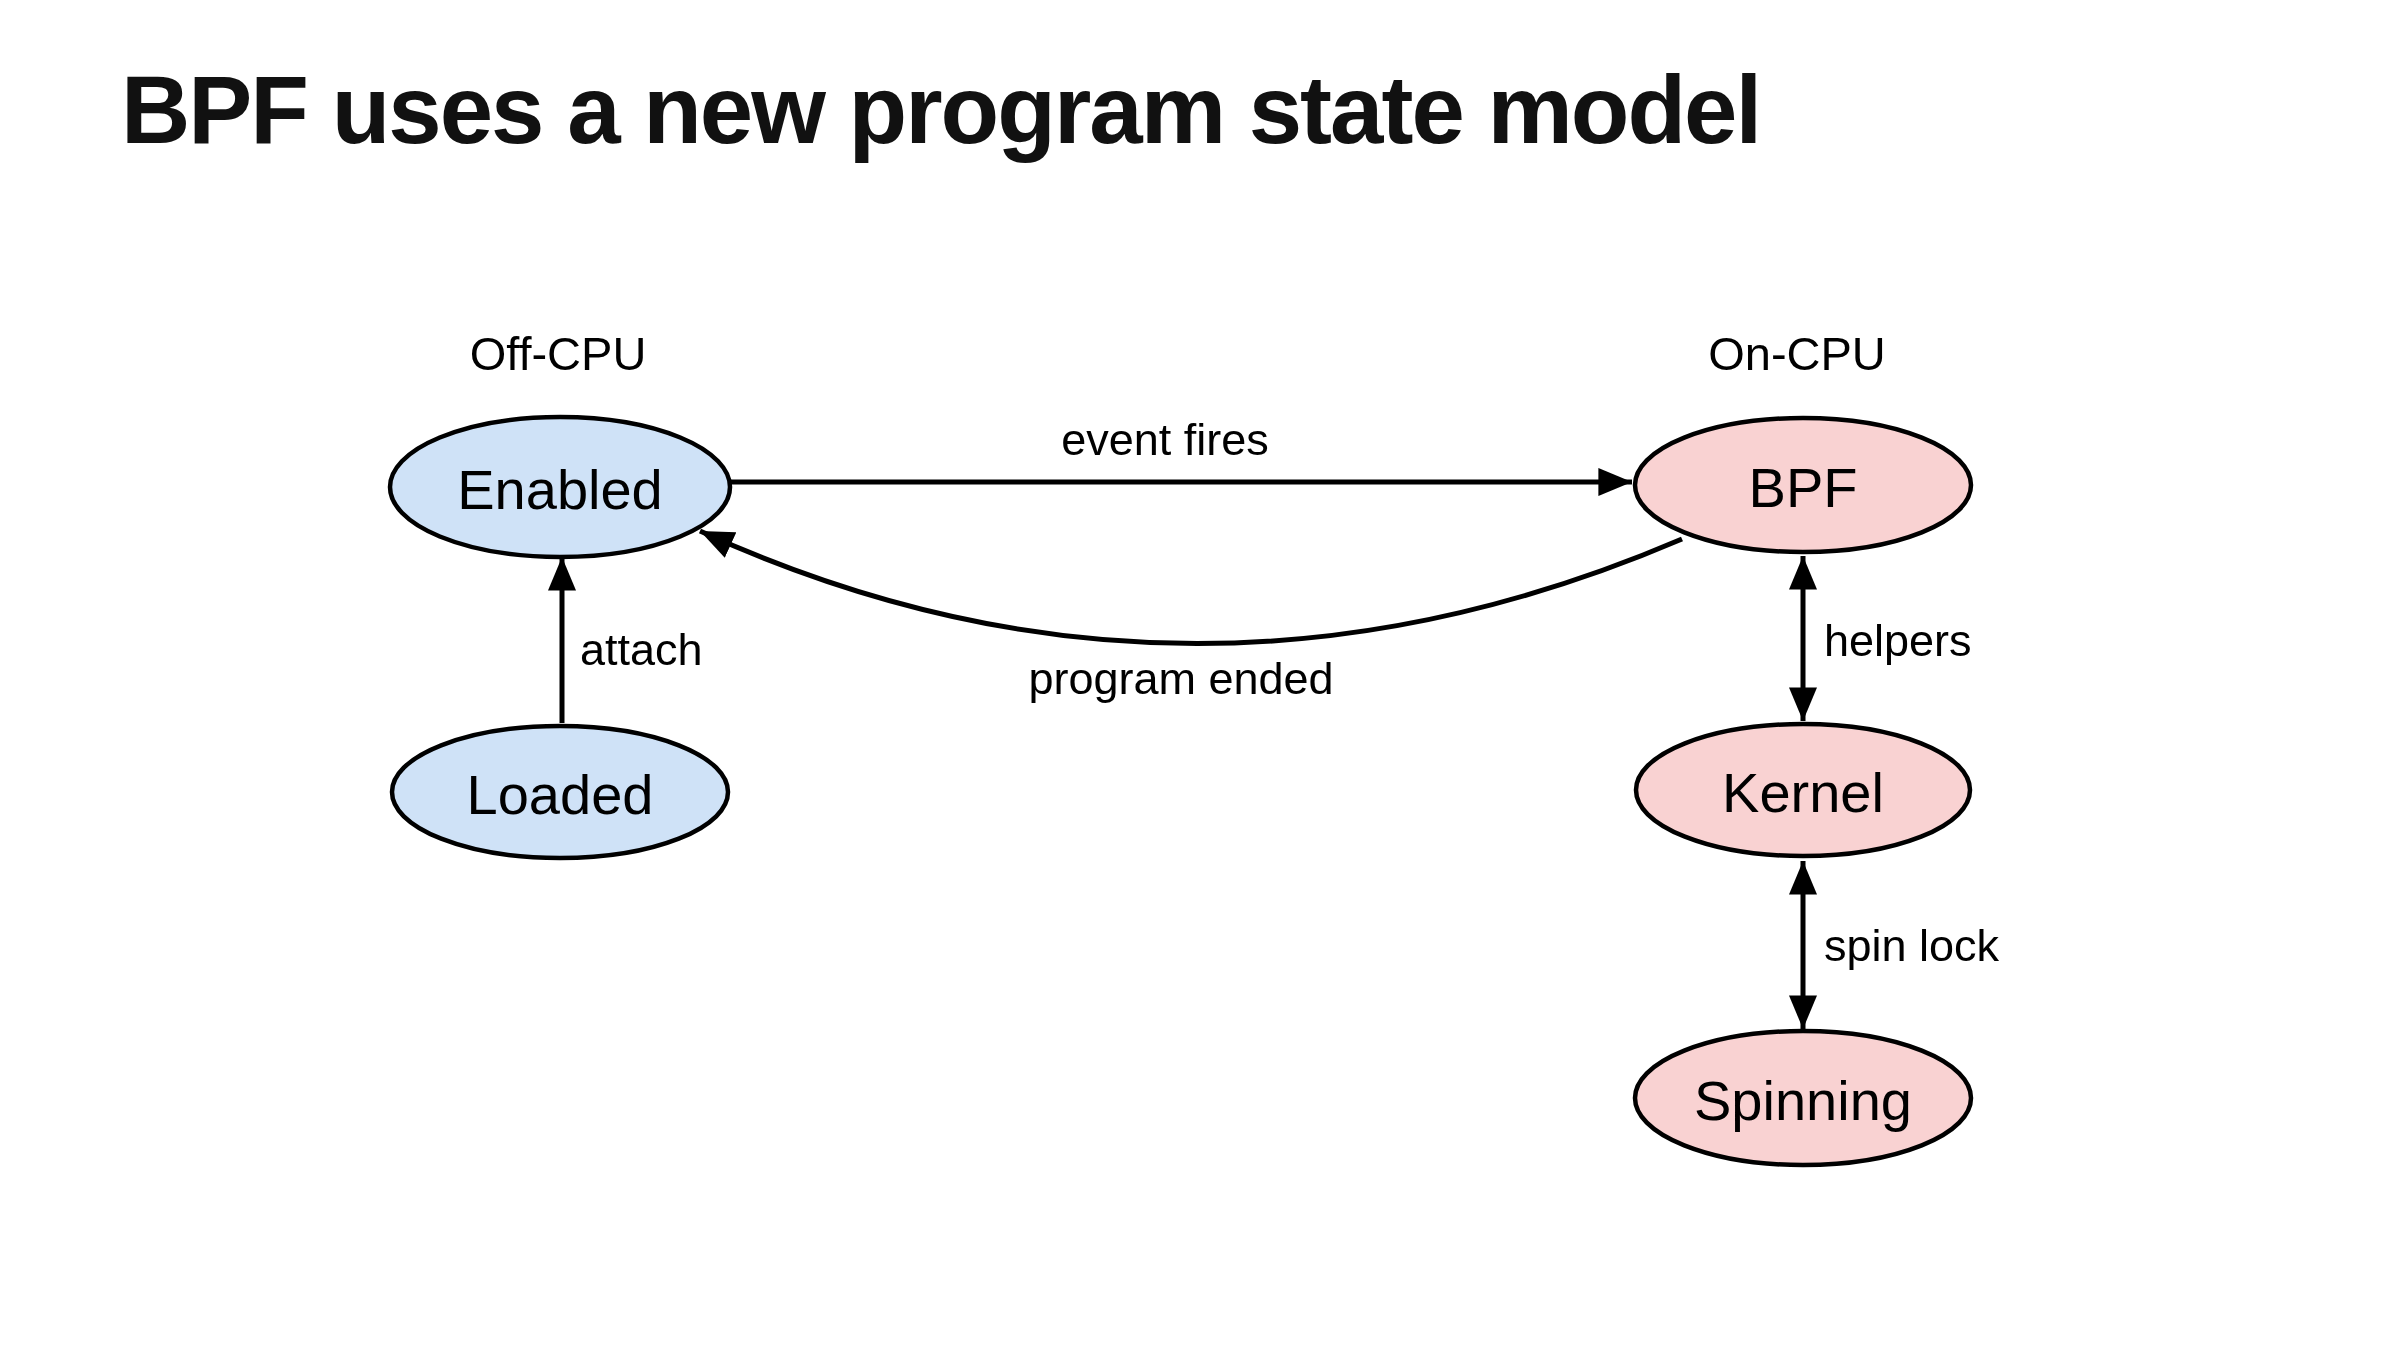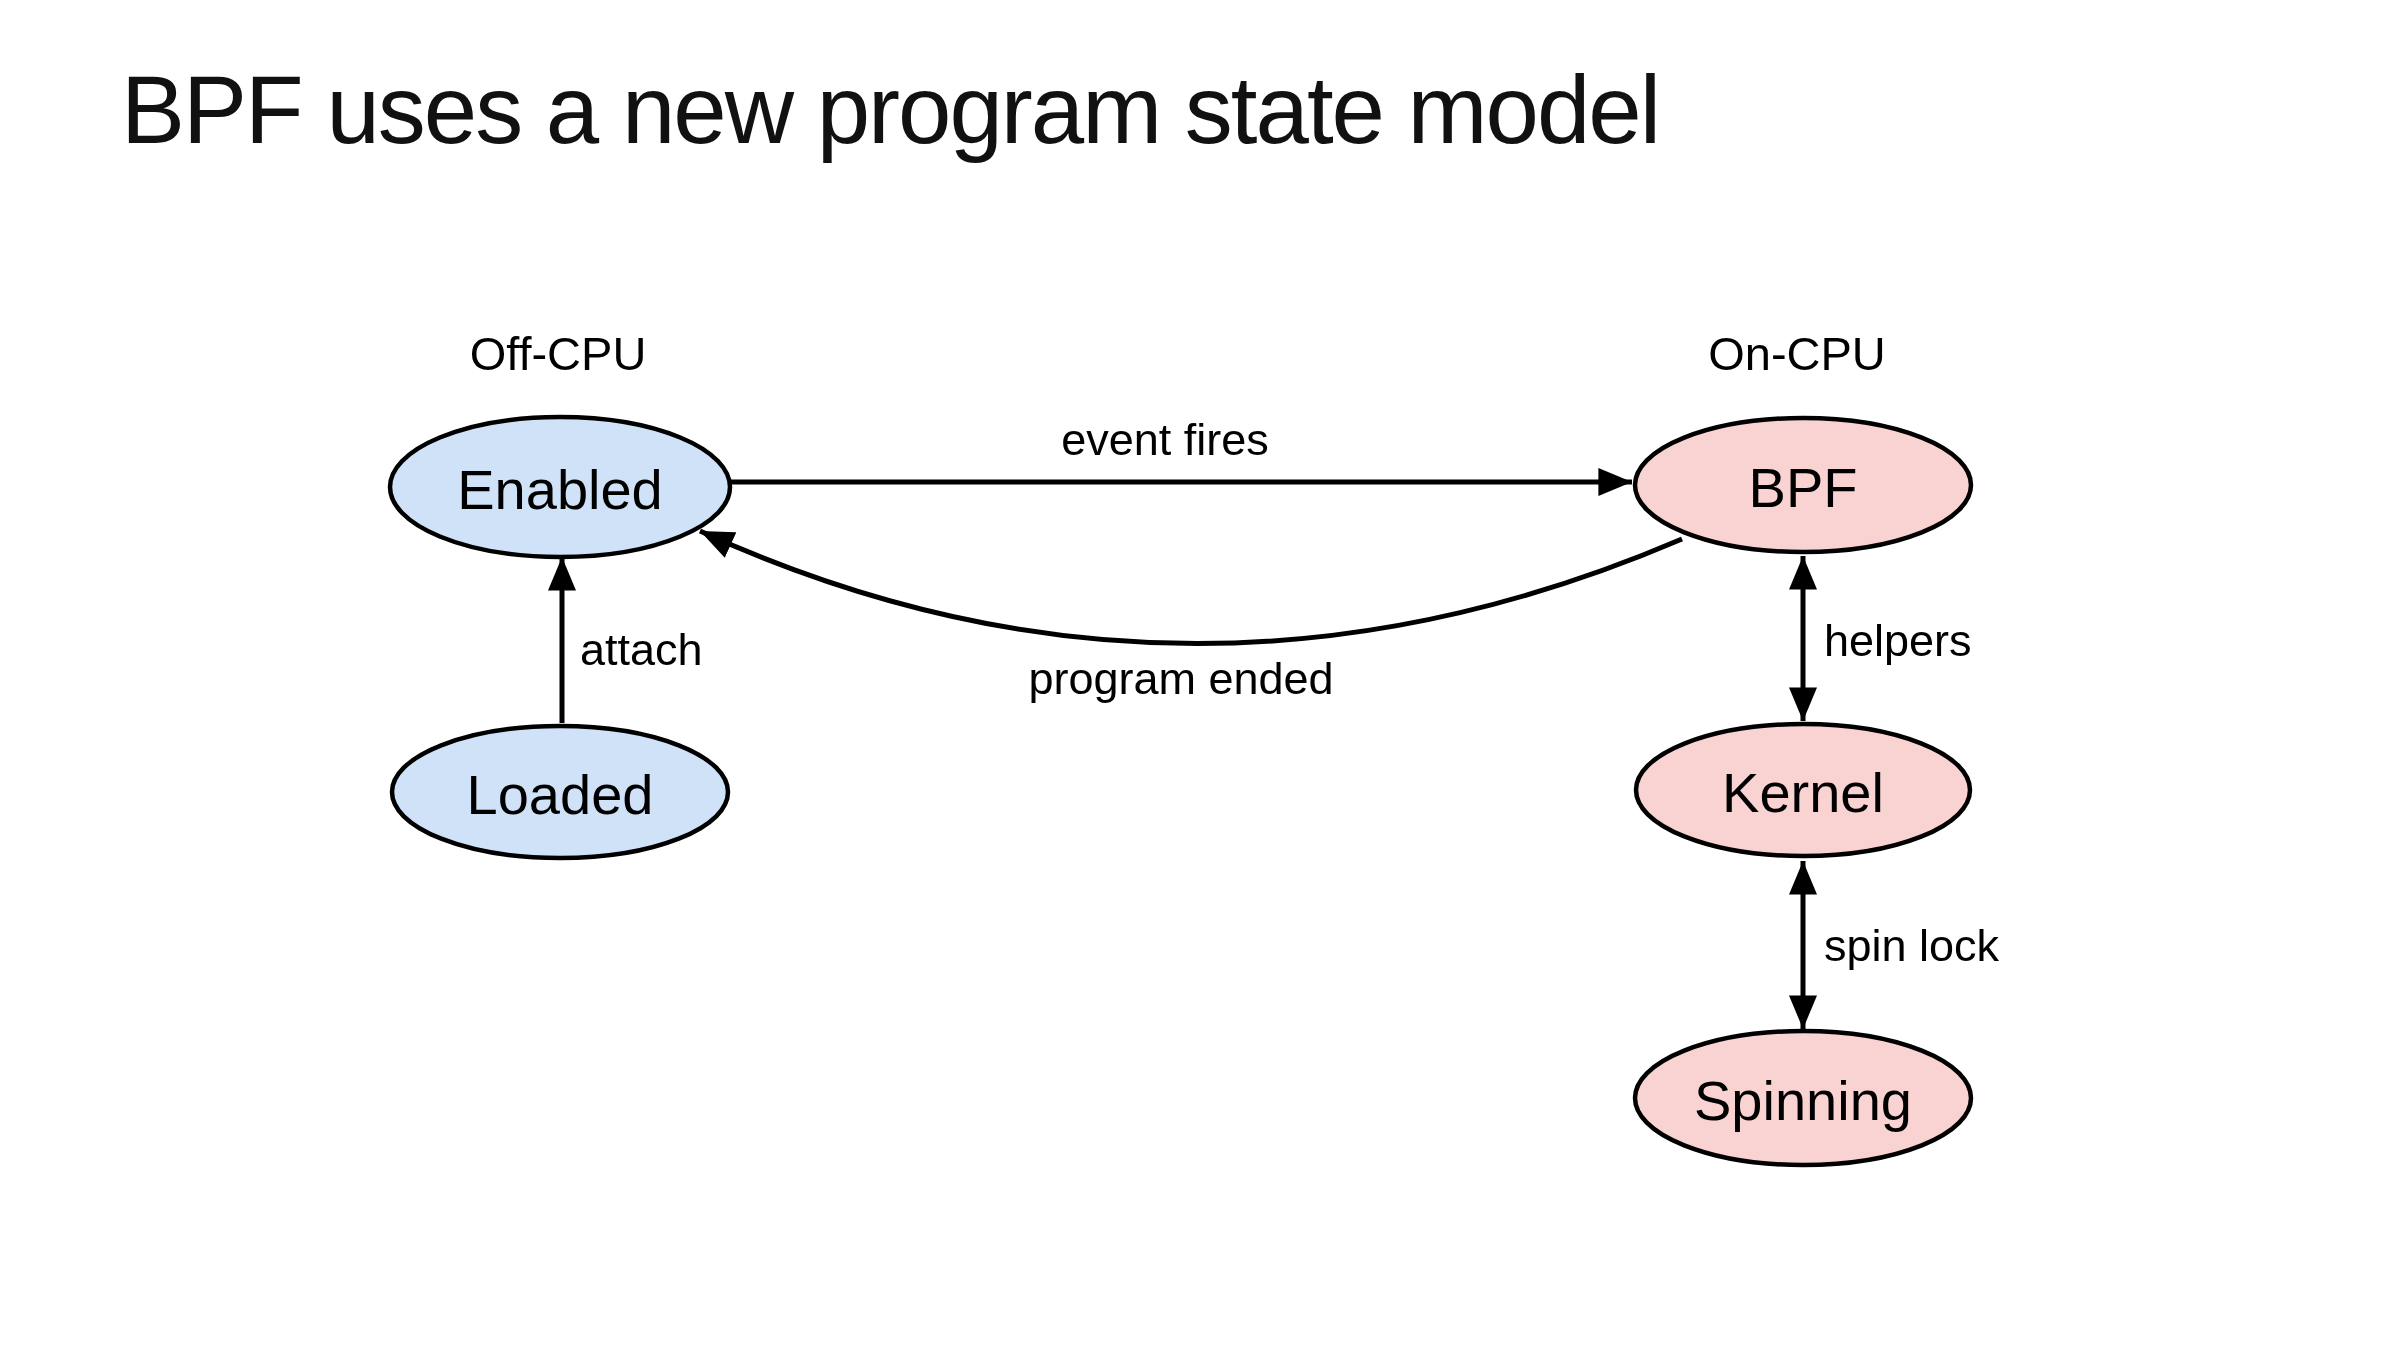--- a/index.html
+++ b/index.html
@@ -14,21 +14,21 @@
     background: #ffffff;
     font-family: "Liberation Sans", sans-serif;
   }
   .slide-title {
     position: absolute;
     left: 121px;
     top: 60px;
     margin: 0;
     font-size: 96px;
     line-height: 1.05;
-    font-weight: 400;
+    font-weight: 700;
     letter-spacing: -2px;
     color: #111111;
     white-space: nowrap;
   }
   .diagram-svg {
     position: absolute;
     left: 0;
     top: 0;
   }
   .node-ellipse {

